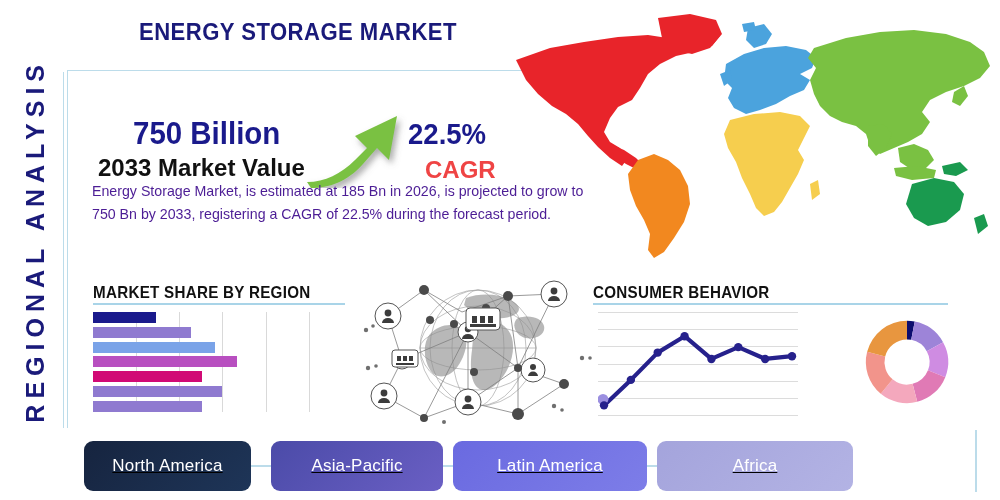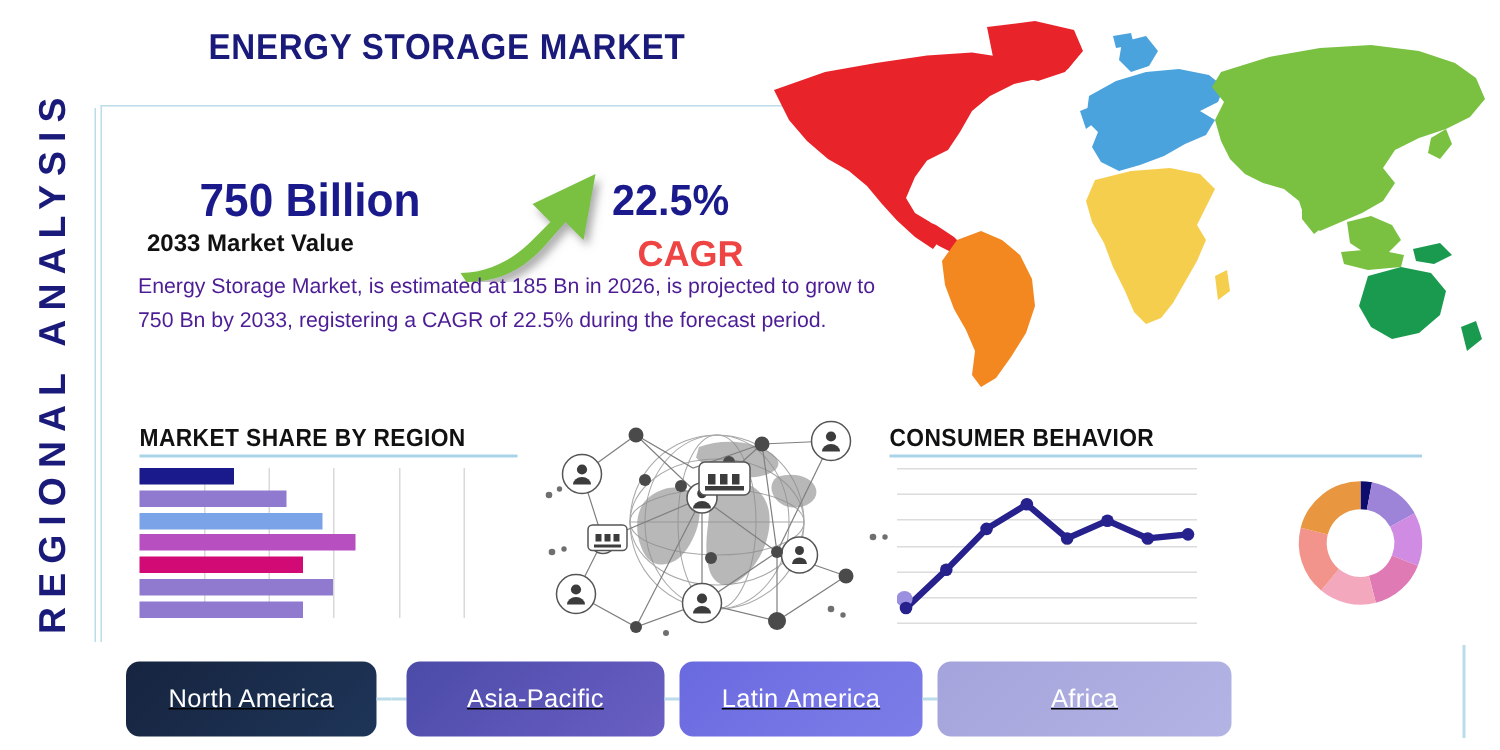--- a/index.html
+++ b/index.html
@@ -43,21 +43,21 @@
     background:transparent;
   }
 
   
   .kpi-row { position:absolute; left:90px; top:92px; width:430px; height:75px;margin-top:24px; }
   .kpi-value {
     position:absolute; left:43px; top:0; font-size:31px; font-weight:bold;
     color:#1a1a8c; white-space:nowrap; transform:scaleX(.95); transform-origin:left;
   }
   .kpi-caption {
-    position:absolute; left:8px; top:38px; font-size:16px; font-weight:bold;
+    position:absolute; left:8px; top:38px; font-size:24px; font-weight:bold;
     color:#111; white-space:nowrap;
   }
   .cagr-value {
     position:absolute; left:318px; top:2px; font-size:29px; font-weight:bold;
     color:#1a1a8c; white-space:nowrap; transform:scaleX(.95); transform-origin:left;
   }
   .cagr-caption {
     position:absolute; left:335px; top:40px; font-size:24px; font-weight:bold;
     color:#ef4444; white-space:nowrap;
   }
@@ -105,21 +105,21 @@
   .region-connector { flex:0 0 10px; height:1.5px; background:#bcdcea; }
   .region-btn {
     flex:0 0 auto; height:50px; border-radius:9px;
     display:flex; align-items:center; justify-content:center;
     color:#ffffff; font-size:17px; letter-spacing:.2px;
     white-space:nowrap;
   }
   .rb-0 { width:167px; }
   .rb-1 { width:170px; }
   .rb-2 { width:172px; }
-  .rb-3 { width:162px; }
+  .rb-3 { width:194px; }
   .rb-4 { width:196px; }
   .bottom-right-rule {
     position:absolute; left:975px; top:430px; width:1.5px; height:62px; background:#bcdcea;
   }
 </style>
 </head>
 <body>
 
 <div id="stage">
 

